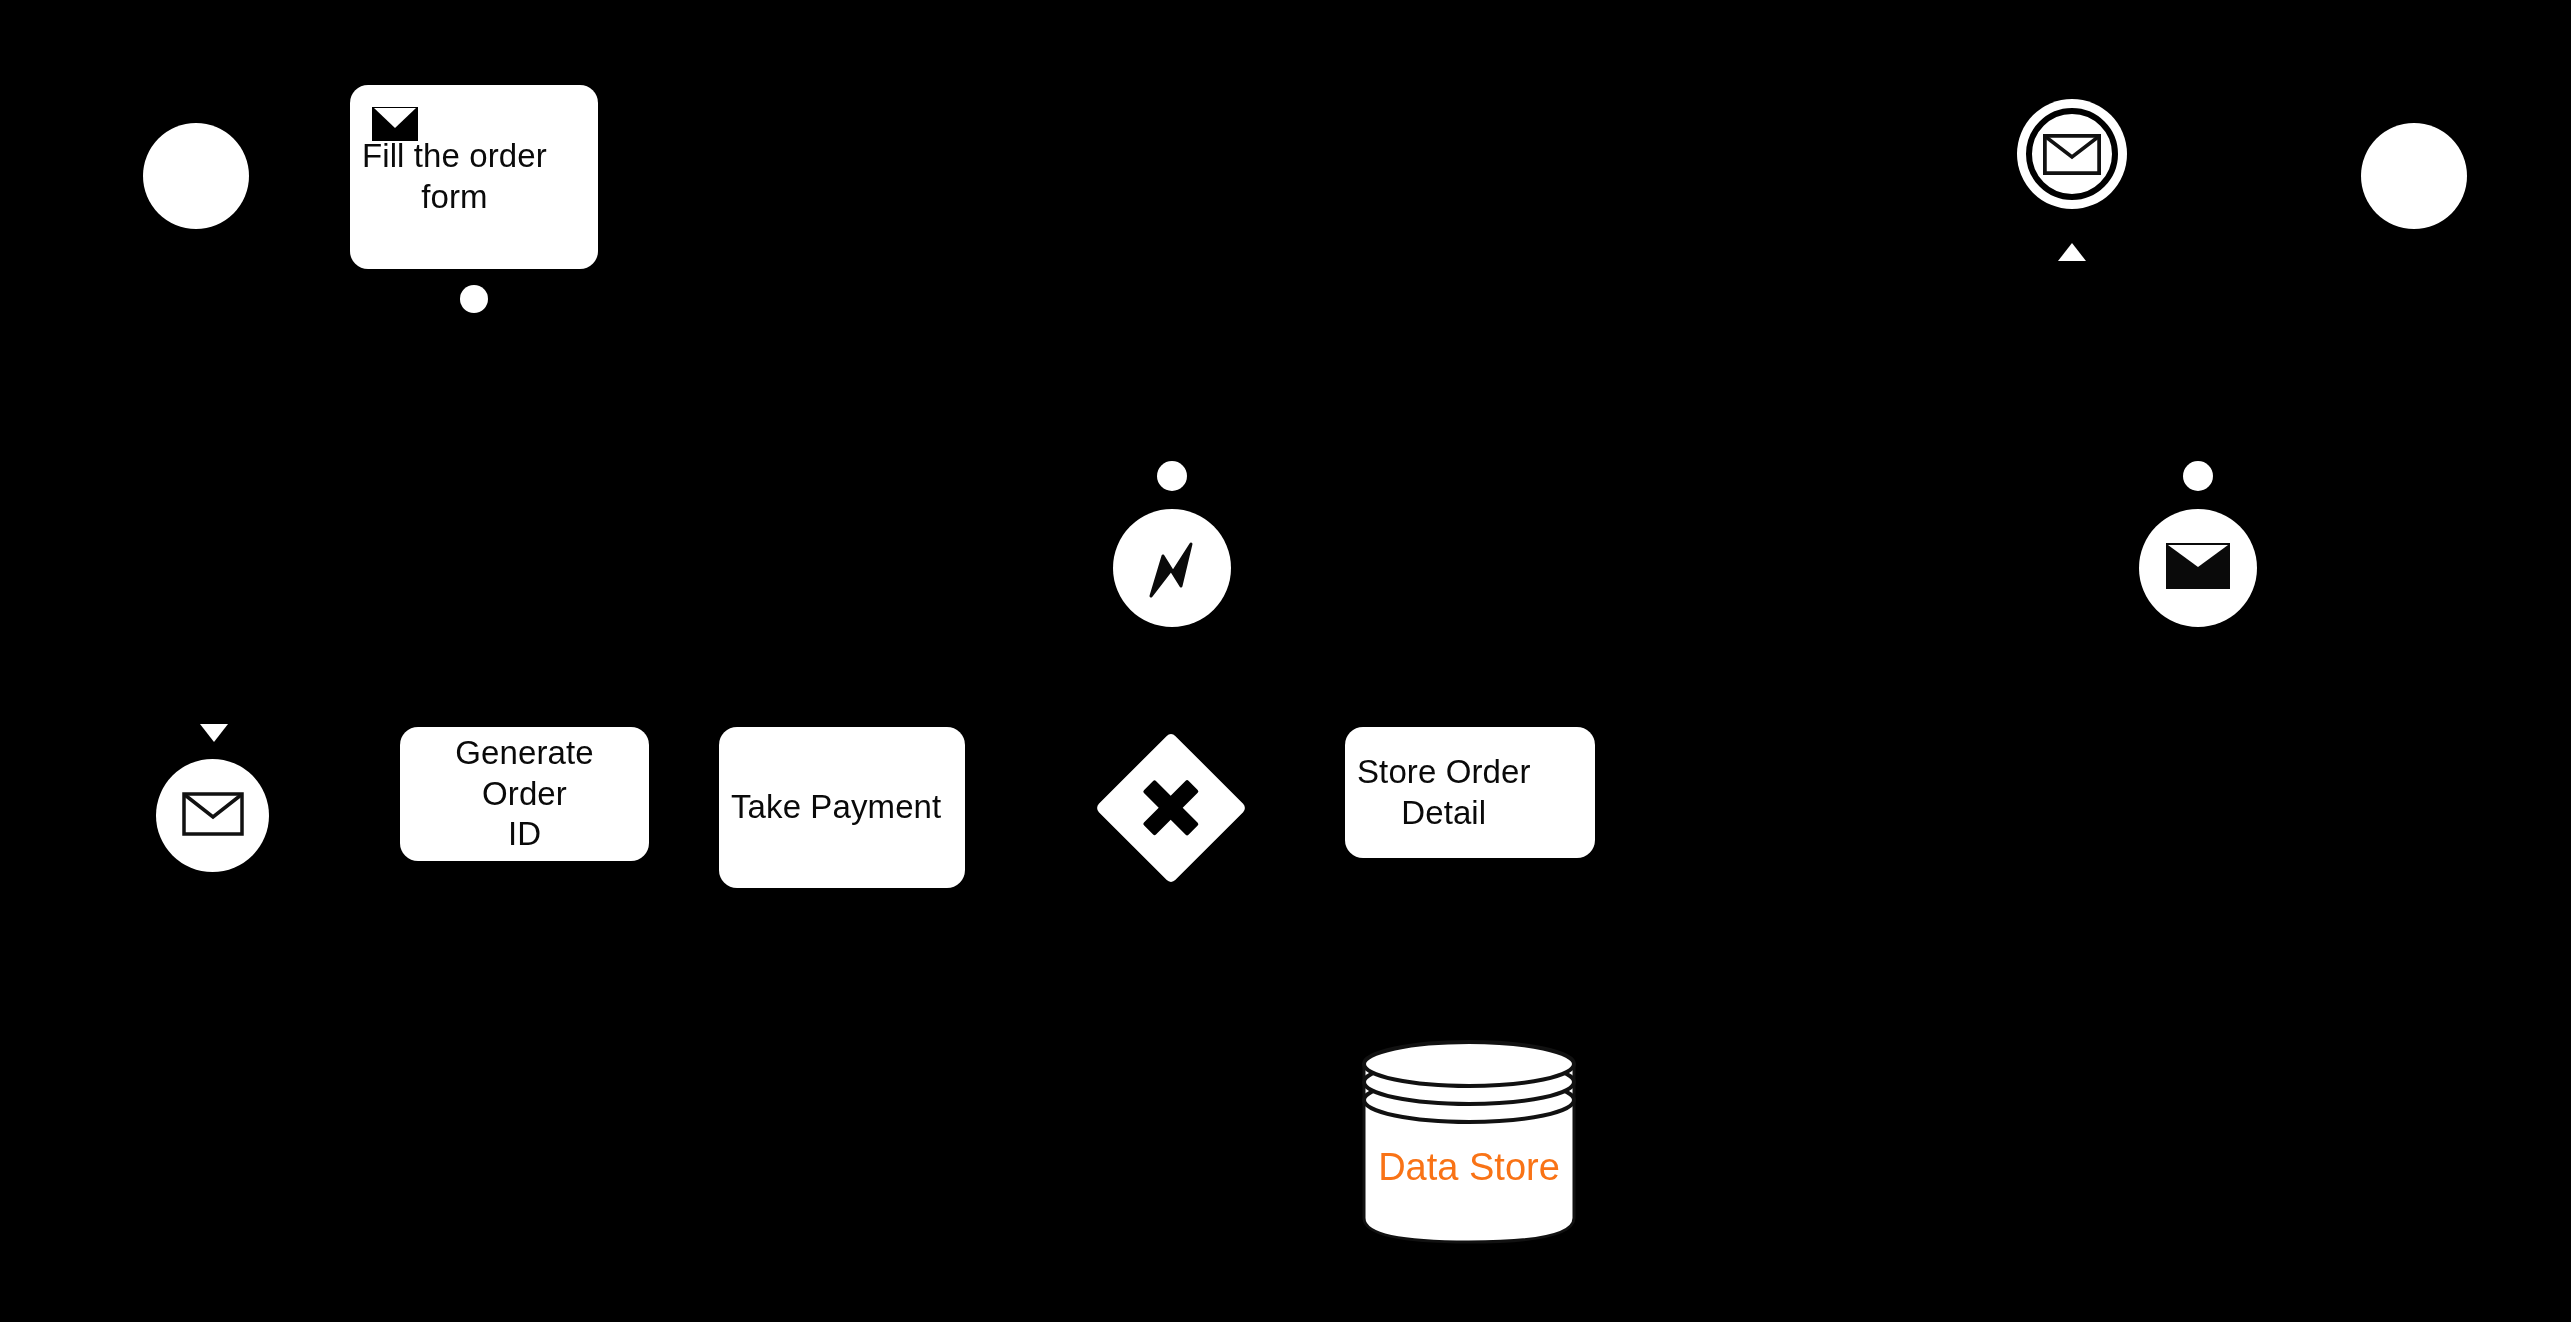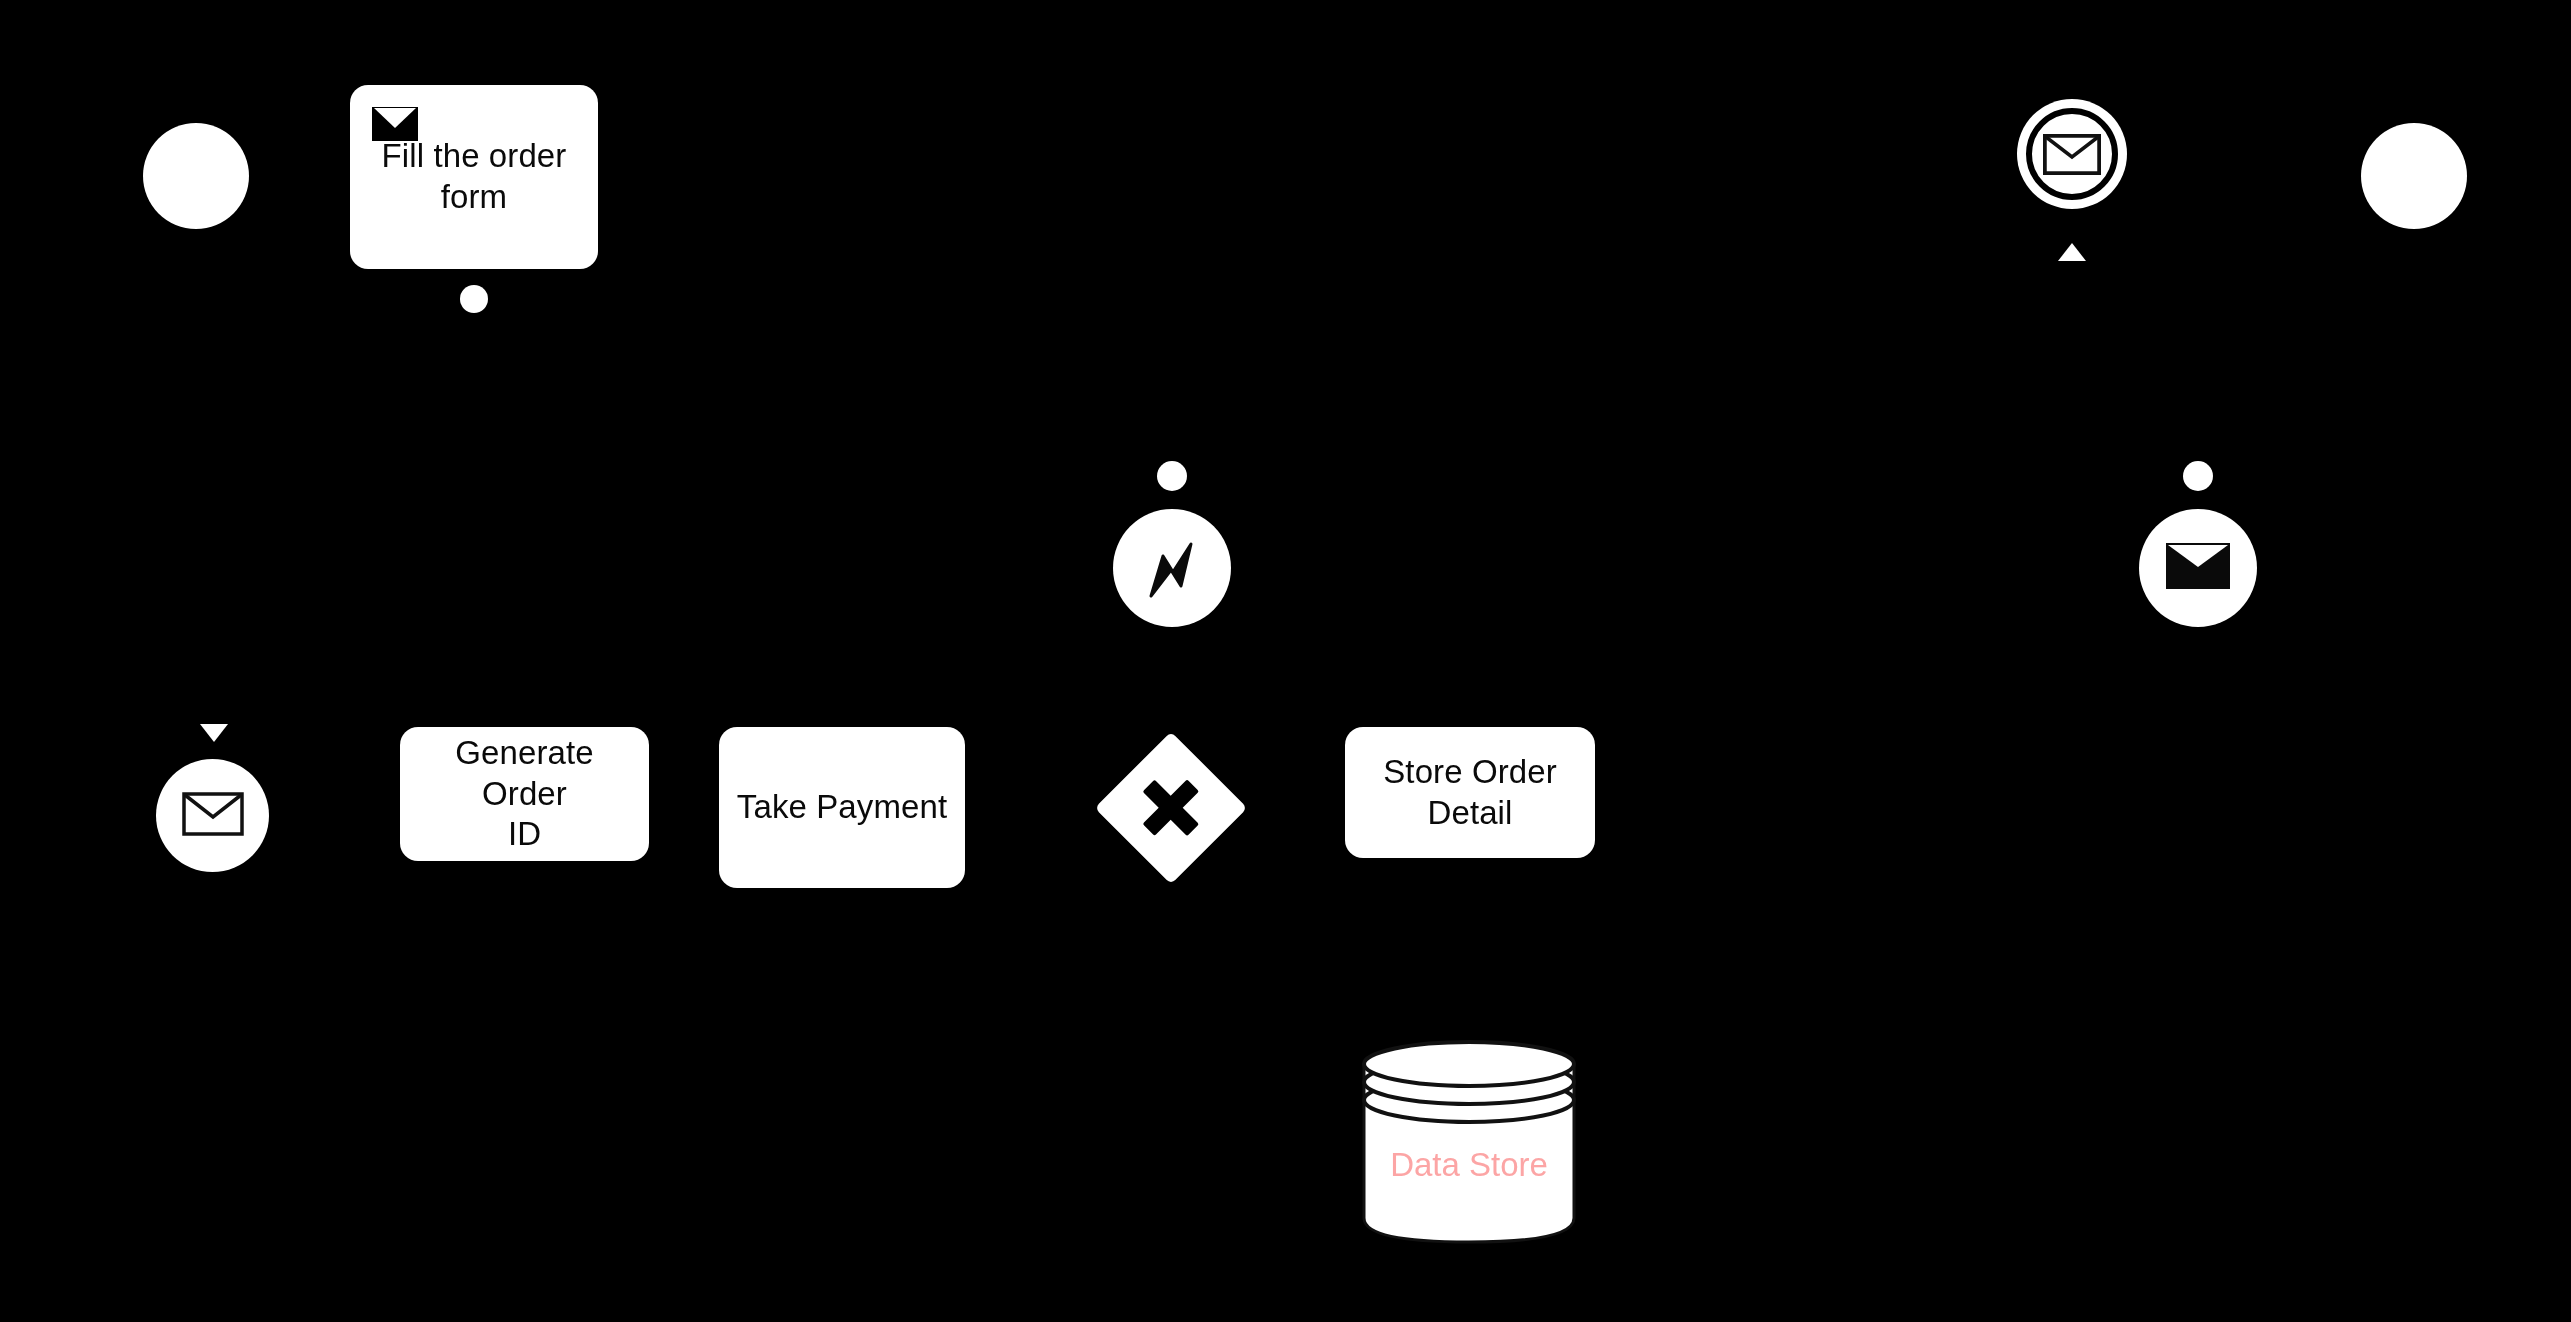--- a/index.html
+++ b/index.html
@@ -28,21 +28,20 @@
     position: absolute;
     box-sizing: border-box;
   }
 
   
   .task {
     background: #ffffff;
     border-radius: 18px;
     display: flex;
     align-items: center;
-    justify-content: center;
     text-align: center;
   }
   .task-label {
     color: #0a0a0a;
     font-size: 33px;
     line-height: 1.24;
     font-family: "Liberation Sans", sans-serif;
     padding: 0 12px;
     white-space: pre-line;
     letter-spacing: 0.1px;
@@ -172,22 +171,22 @@
   
   .datastore {
     position: absolute;
   }
   .datastore .ds-label {
     position: absolute;
     left: 0;
     width: 100%;
     top: 108px;
     text-align: center;
-    color: #fca5a5;
-    font-size: 33px;
+    color: #f97316;
+    font-size: 38px;
     font-family: "Liberation Sans", sans-serif;
   }
 </style>
 </head>
 <body>
 
 <div id="canvas">
 
   <div class="node event plain" style="left:143px; top:123px; width:106px; height:106px;">
     <span></span>

